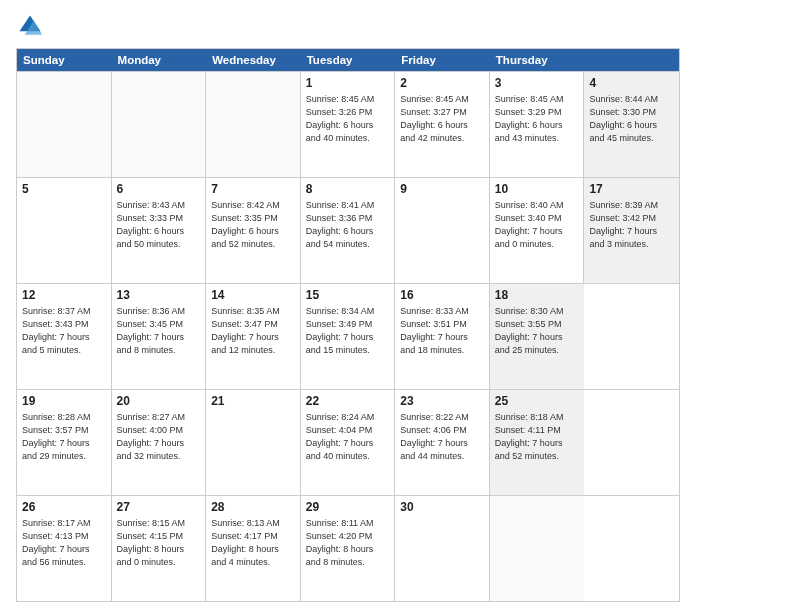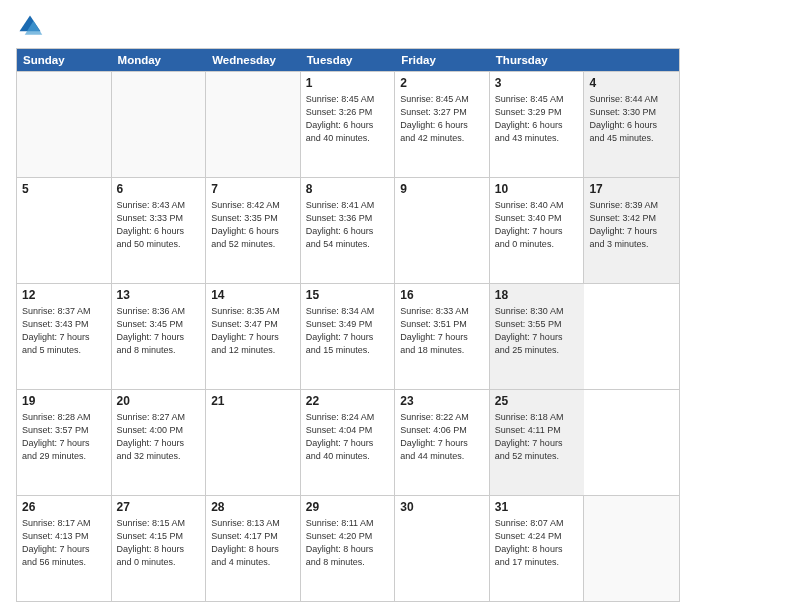--- a/index.html
+++ b/index.html
@@ -328,24 +328,17 @@
           <div class="cal-cell">
             <span class="day-number">29</span>
             <div class="day-info">Sunrise: 8:11 AM
 Sunset: 4:20 PM
 Daylight: 8 hours
 and 8 minutes.</div>
           </div>
           <div class="cal-cell">
             <span class="day-number">30</span>
           </div>
-          <div class="cal-cell">
-            <span class="day-number">31</span>
-            <div class="day-info">Sunrise: 8:07 AM
-Sunset: 4:24 PM
-Daylight: 8 hours
-and 17 minutes.</div>
-          </div>
           <div class="cal-cell empty"></div>
         </div>
       </div>
   </div>
 </div>
 
 </body></html>

